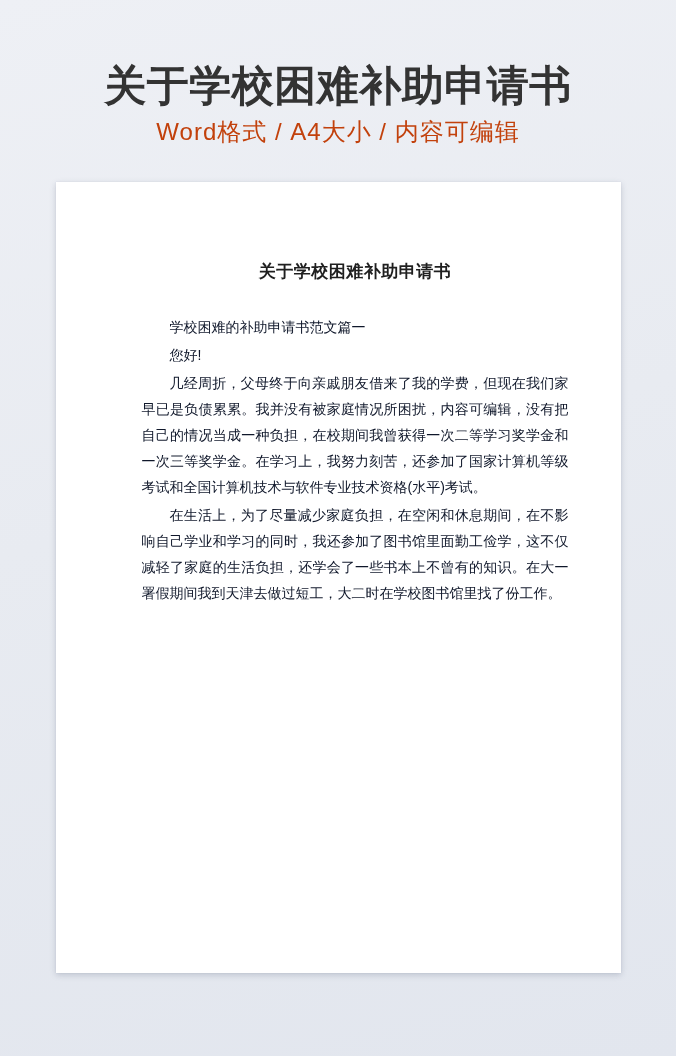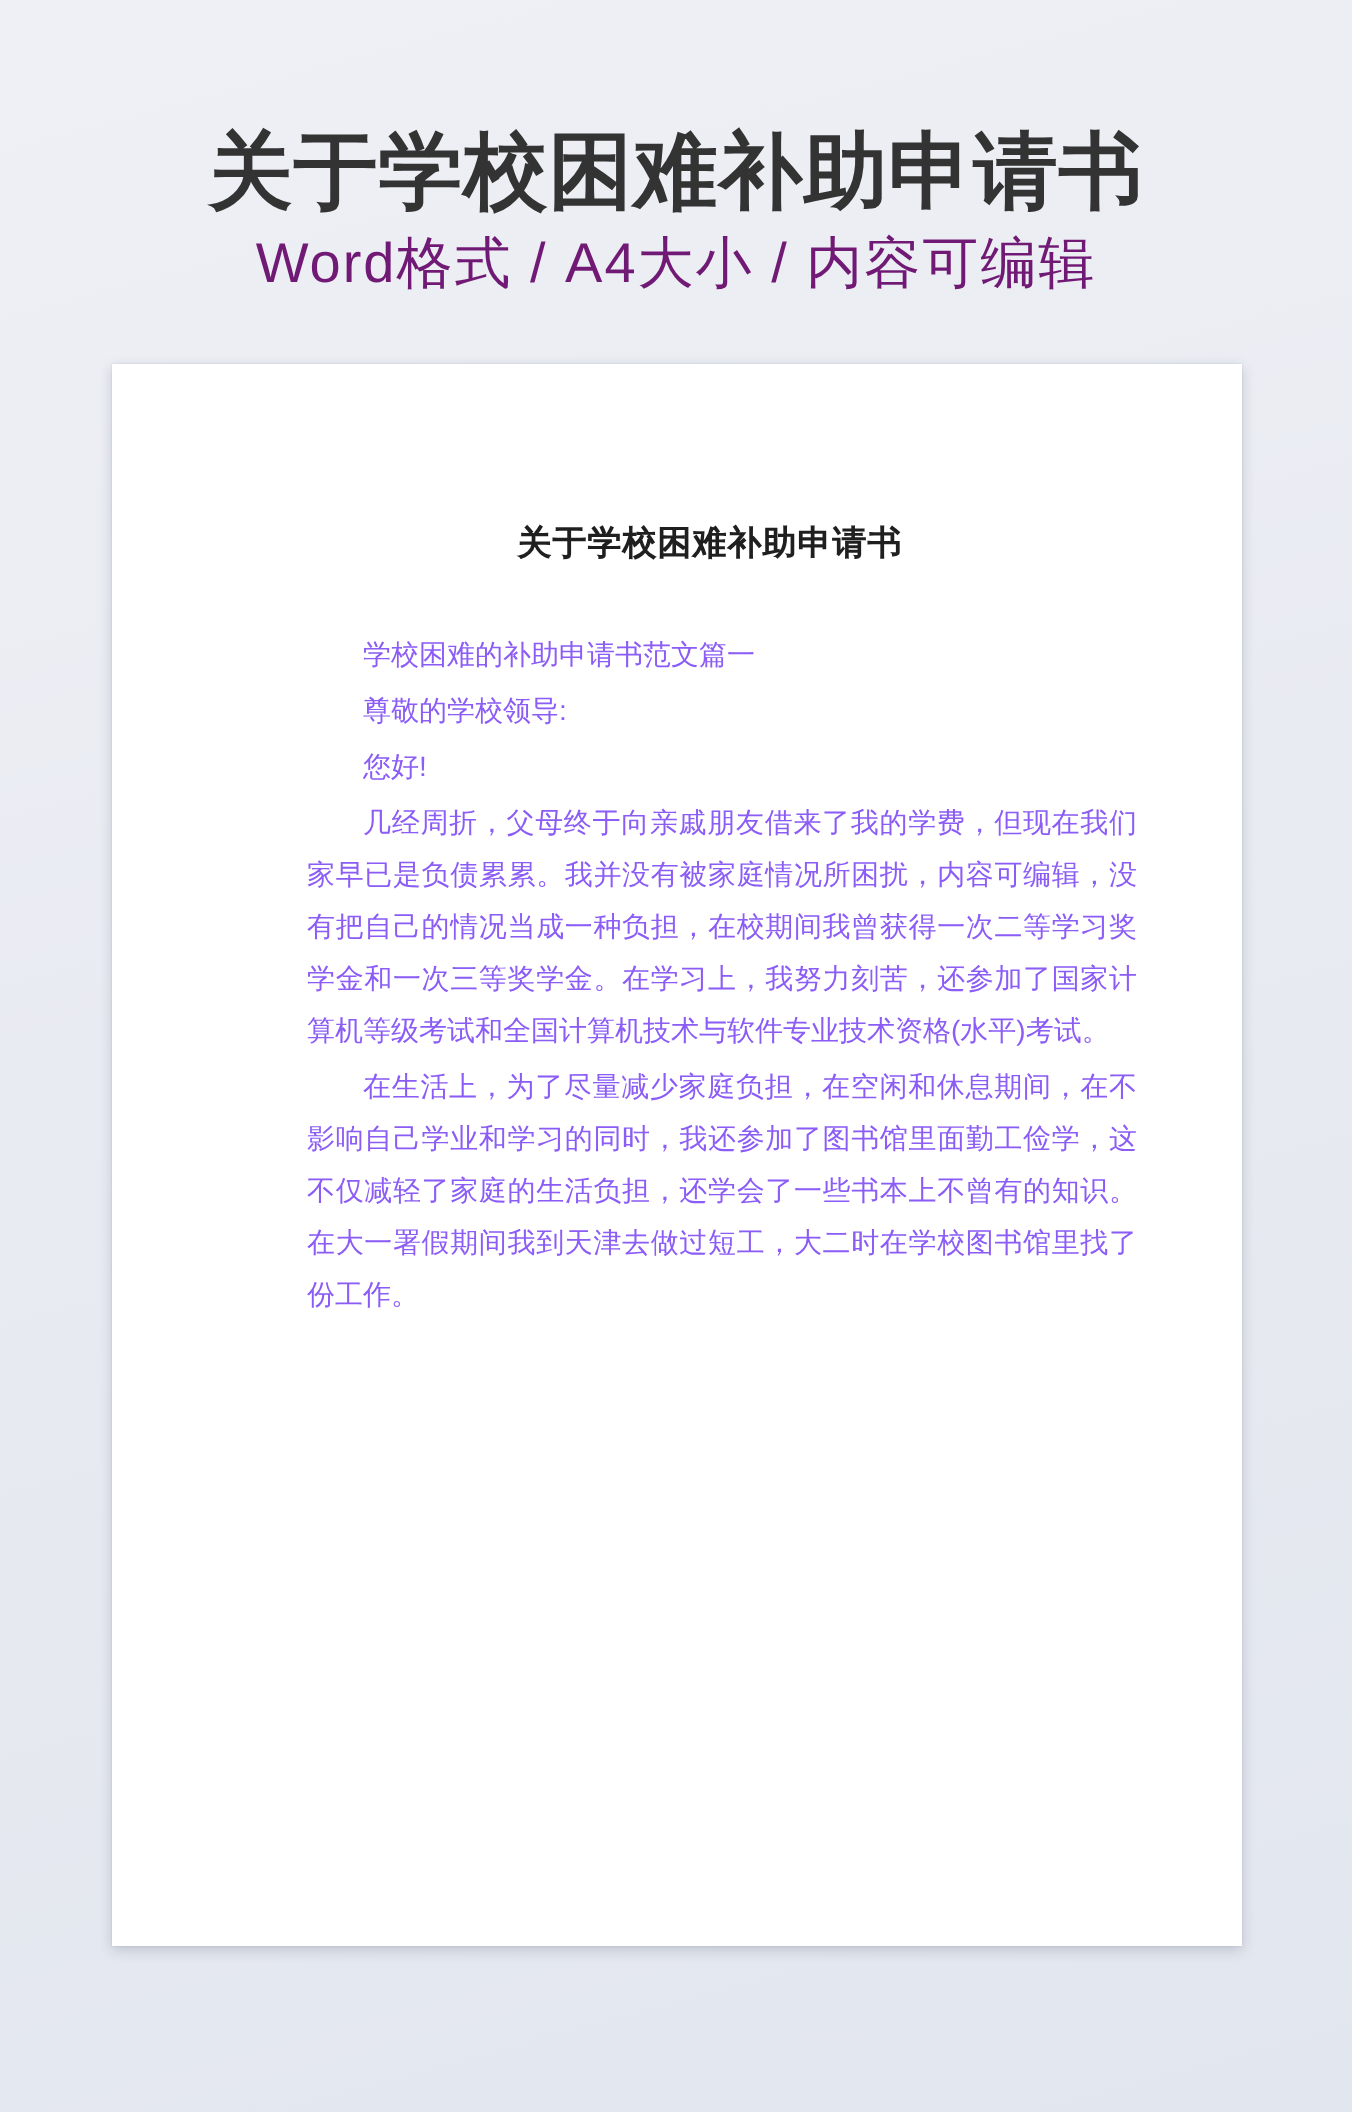--- a/index.html
+++ b/index.html
@@ -20,23 +20,23 @@
   .hero-title {
     margin: 0;
     font-size: 42px;
     line-height: 56px;
     font-weight: bold;
     color: #333333;
     letter-spacing: 0.5px;
   }
   .hero-sub {
     margin-top: 3px;
-    font-size: 28px;
+    font-size: 24px;
     line-height: 30px;
-    color: #701a75;
+    color: #c2410c;
     letter-spacing: 1px;
   }
   .doc-page {
     box-sizing: border-box;
     width: 565px;
     height: 791px;
     margin: 35px auto 0 auto;
     background: #ffffff;
     box-shadow: 0 2px 6px rgba(55, 70, 95, 0.22), 0 0 1px rgba(55, 70, 95, 0.12);
     padding: 76px 52px 0 86px;
@@ -45,37 +45,36 @@
   .doc-title {
     margin: 0 0 29px 0;
     font-size: 17px;
     line-height: 27px;
     font-weight: bold;
     text-align: center;
     color: #1f1f1f;
     letter-spacing: 0.5px;
   }
   .doc-p {
-    margin: 0 0 2px 12px;
+    margin: 0 0 2px 0;
     font-size: 14px;
     line-height: 26px;
-    color: #8b5cf6;
+    color: #0f172a;
     text-align: justify;
     text-indent: 2em;
     word-break: break-all;
   }
 </style>
 </head>
 <body>
 
 <div class="hero">
   <h1 class="hero-title">关于学校困难补助申请书</h1>
   <div class="hero-sub">Word格式 / A4大小 / 内容可编辑</div>
 </div>
 
 <div class="doc-page">
   <h2 class="doc-title">关于学校困难补助申请书</h2>
   <p class="doc-p">学校困难的补助申请书范文篇一</p>
-  <p class="doc-p">尊敬的学校领导:</p>
   <p class="doc-p">您好!</p>
   <p class="doc-p">几经周折，父母终于向亲戚朋友借来了我的学费，但现在我们家早已是负债累累。我并没有被家庭情况所困扰，内容可编辑，没有把自己的情况当成一种负担，在校期间我曾获得一次二等学习奖学金和一次三等奖学金。在学习上，我努力刻苦，还参加了国家计算机等级考试和全国计算机技术与软件专业技术资格(水平)考试。</p>
   <p class="doc-p">在生活上，为了尽量减少家庭负担，在空闲和休息期间，在不影响自己学业和学习的同时，我还参加了图书馆里面勤工俭学，这不仅减轻了家庭的生活负担，还学会了一些书本上不曾有的知识。在大一署假期间我到天津去做过短工，大二时在学校图书馆里找了份工作。</p>
 </div>
 
 </body></html>

